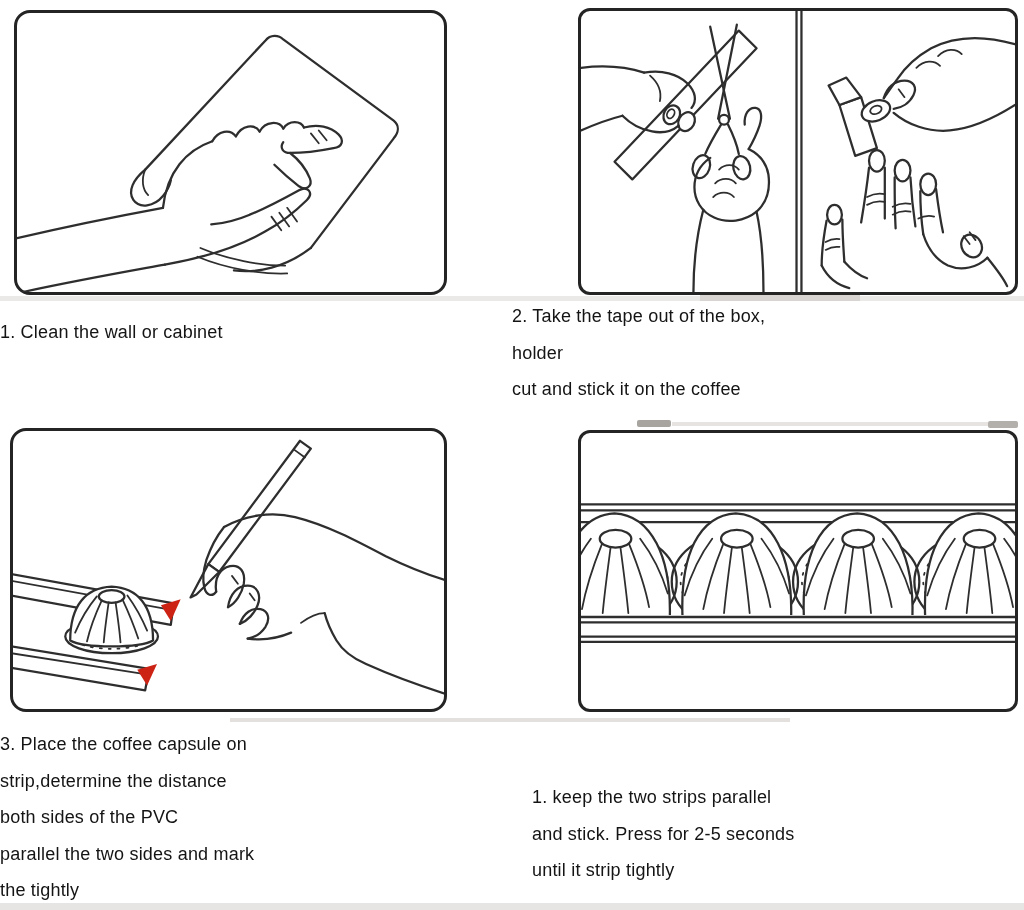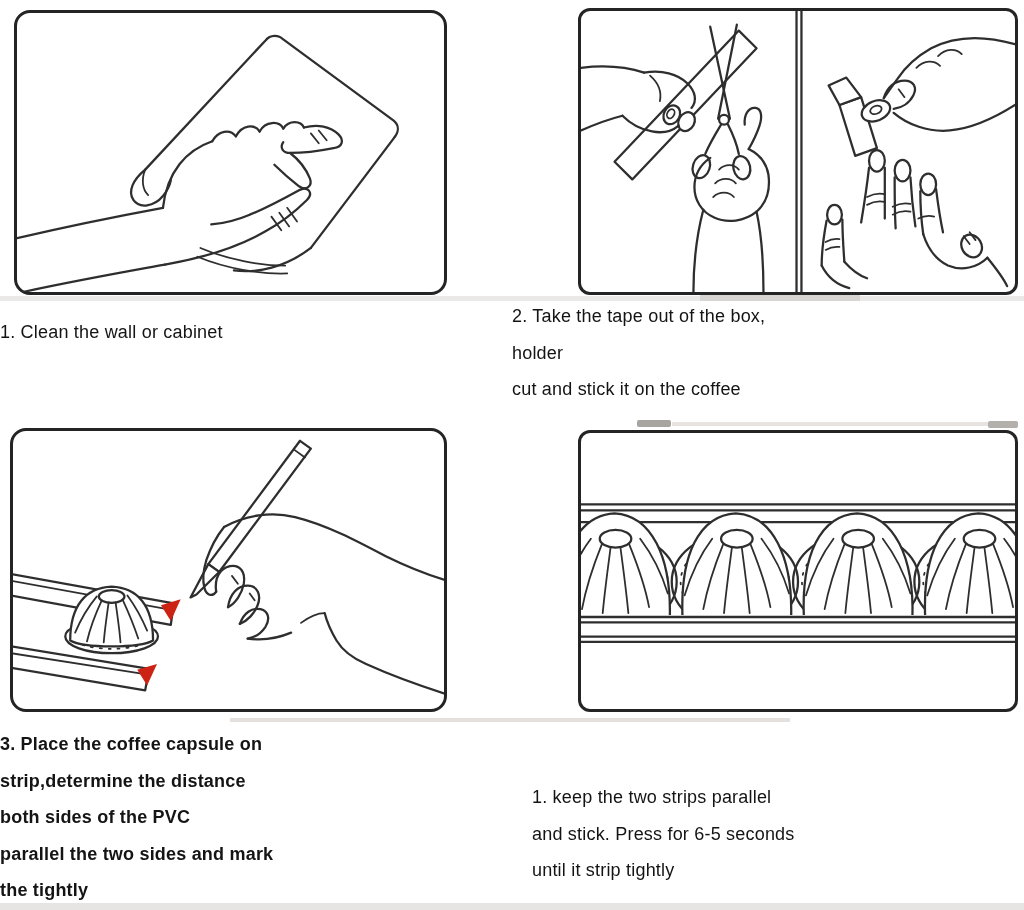--- a/index.html
+++ b/index.html
@@ -18,21 +18,21 @@
   #panel3{left:10px;top:428px;width:437px;height:284px;border-radius:16px;}
   #panel4{left:578px;top:430px;width:440px;height:282px;border-radius:12px;}
   .caption{
     position:absolute;
     color:var(--text,#141414);
     font-size:18px;line-height:36.5px;letter-spacing:.2px;
   }
   .caption .line{display:block;}
   #caption1{left:0;top:314px;width:462px;}
   #caption2{left:512px;top:298px;width:512px;}
-  #caption3{left:0;top:726px;width:462px;font-weight:bold;}
+  #caption3{left:0;top:726px;width:462px;}
   #caption4{left:532px;top:779px;width:492px;}
   .artifact{position:absolute;}
   #art-top-band{left:0;top:296px;width:1024px;height:5px;background:#ebe9e7;}
   #art-mid-band{left:230px;top:718px;width:560px;height:4px;background:#e3e0dd;}
   #art-under-p2{left:700px;top:295px;width:160px;height:6px;background:#d8d4d1;}
   #art-above-p4-a{left:637px;top:420px;width:34px;height:7px;background:#a8a4a0;border-radius:2px;}
   #art-above-p4-b{left:988px;top:421px;width:30px;height:7px;background:#b3afab;border-radius:2px;}
   #art-above-p4-band{left:672px;top:422px;width:316px;height:4px;background:#e6e3e0;}
   #art-bottom-band{left:0;top:903px;width:1024px;height:7px;background:#e7e5e3;}
   .ln{fill:none;stroke:var(--line,#2e2e2e);stroke-width:2.3;stroke-linecap:round;stroke-linejoin:round;}
@@ -226,17 +226,17 @@
   </div>
   <div class="caption" id="caption3">
     <span class="line">3. Place the coffee capsule on</span>
     <span class="line">strip,determine the distance</span>
     <span class="line">both sides of the PVC</span>
     <span class="line">parallel the two sides and mark</span>
     <span class="line">the tightly</span>
   </div>
   <div class="caption" id="caption4">
     <span class="line">1. keep the two strips parallel</span>
-    <span class="line">and stick. Press for 6-5 seconds</span>
+    <span class="line">and stick. Press for 2-5 seconds</span>
     <span class="line">until it strip tightly</span>
   </div>
 
 </div>
 
 </body></html>

